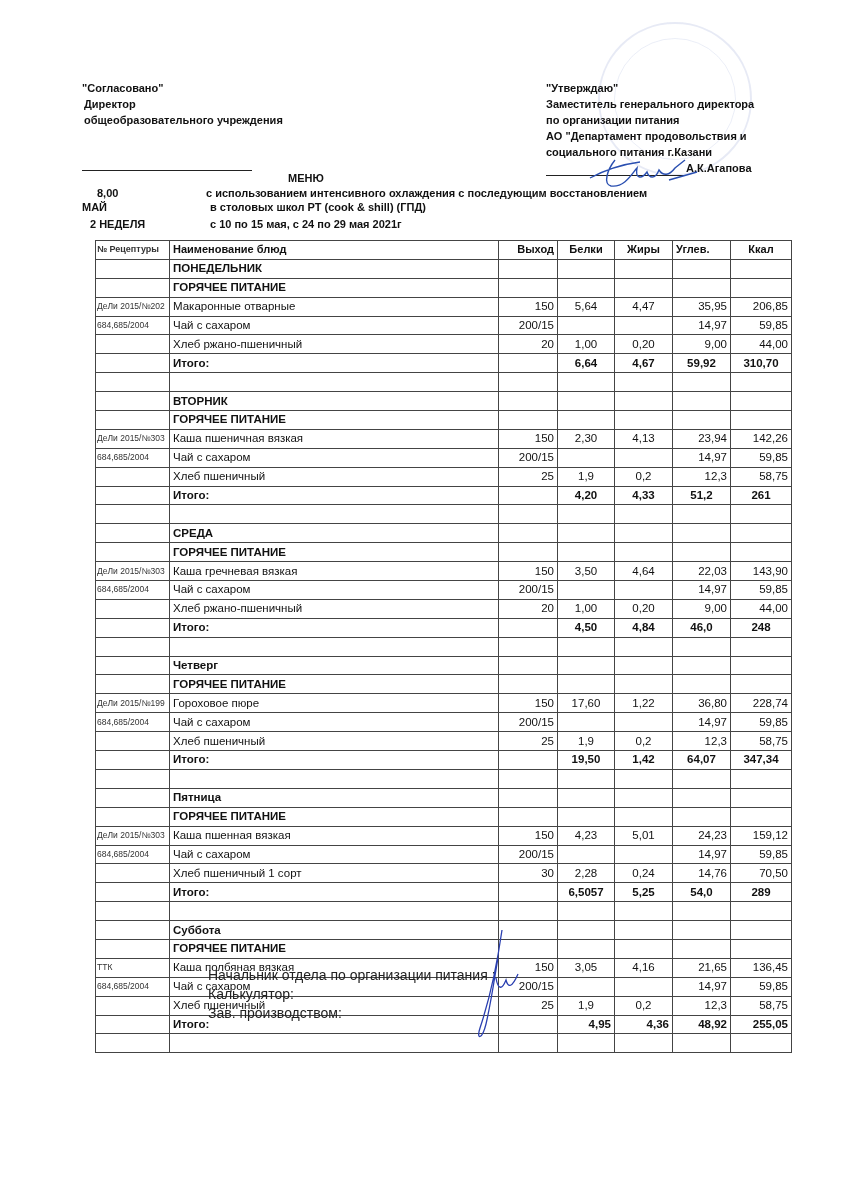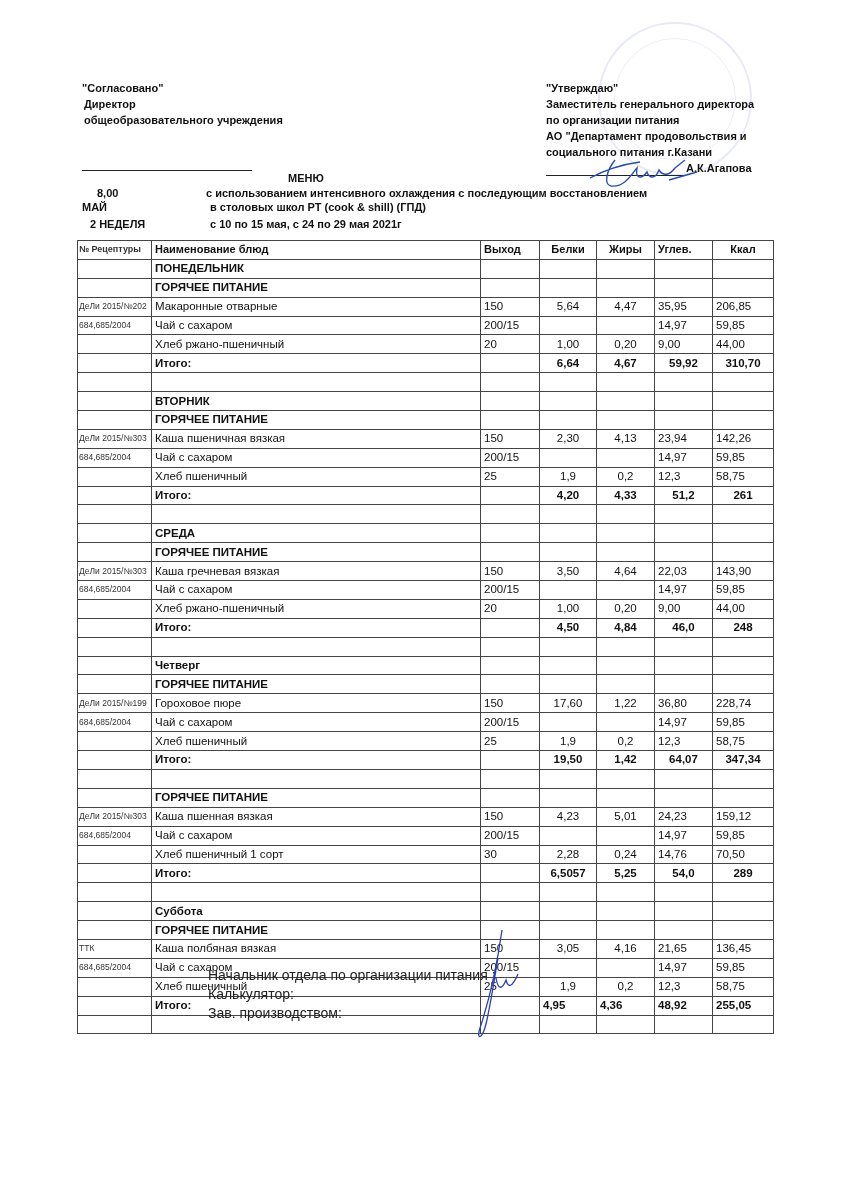--- a/index.html
+++ b/index.html
@@ -9,26 +9,26 @@
   .hdr { font-size:11px; font-weight:bold; line-height:16px; }
   .left-block { left:82px; top:80px; }
   .right-block { left:546px; top:80px; }
   .sign-line { position:absolute; border-top:1px solid #222; }
   .stamp { position:absolute; left:598px; top:22px; width:150px; height:150px; border-radius:50%;
            border:2px solid rgba(120,140,200,0.18); }
   .stamp::after { content:""; position:absolute; left:14px; top:14px; right:14px; bottom:14px;
            border-radius:50%; border:1px solid rgba(120,140,200,0.15); }
   .title-menu { left:288px; top:172px; }
   .meta { font-size:11px; font-weight:bold; }
-  table.menu { position:absolute; left:77px; top:240px; border-collapse:collapse; table-layout:fixed;
+  table.menu { position:absolute; left:95px; top:240px; border-collapse:collapse; table-layout:fixed;
                width:696px; font-size:11.5px;border-radius:6px; }
   table.menu td { border:1px solid #444; height:17.9px; padding:0 3px; white-space:nowrap; overflow:hidden;
                   line-height:17px; }
   table.menu td.code { font-size:8.5px; color:#333; padding:0 1px; }
-  table.menu td.num { }
+  table.menu td.num { text-align:right; }
   table.menu td.ctr { text-align:center; }
   table.menu tr.head td { font-weight:bold; font-size:11px; }
   table.menu tr.head td.code { font-size:9px; font-weight:bold; }
   table.menu tr.bold td { font-weight:bold; }
   table.menu tr.total td { font-weight:bold; }
   .footer { left:162px; top:966px; font-size:14px; line-height:19px; color:#222;margin-left:46px; }
   .sig { position:absolute; }
 </style>
 </head>
 <body>
@@ -330,20 +330,29 @@
         <td class="code"></td>
         <td></td>
         <td></td>
         <td></td>
         <td></td>
         <td></td>
         <td></td>
       </tr>
       <tr class="bold">
         <td class="code"></td>
+        <td>Пятница</td>
+        <td></td>
+        <td></td>
+        <td></td>
+        <td></td>
+        <td></td>
+      </tr>
+      <tr class="bold">
+        <td class="code"></td>
         <td>ГОРЯЧЕЕ ПИТАНИЕ</td>
         <td></td>
         <td></td>
         <td></td>
         <td></td>
         <td></td>
       </tr>
       <tr>
         <td class="code">ДеЛи 2015/№303</td>
         <td>Каша пшенная вязкая</td>

